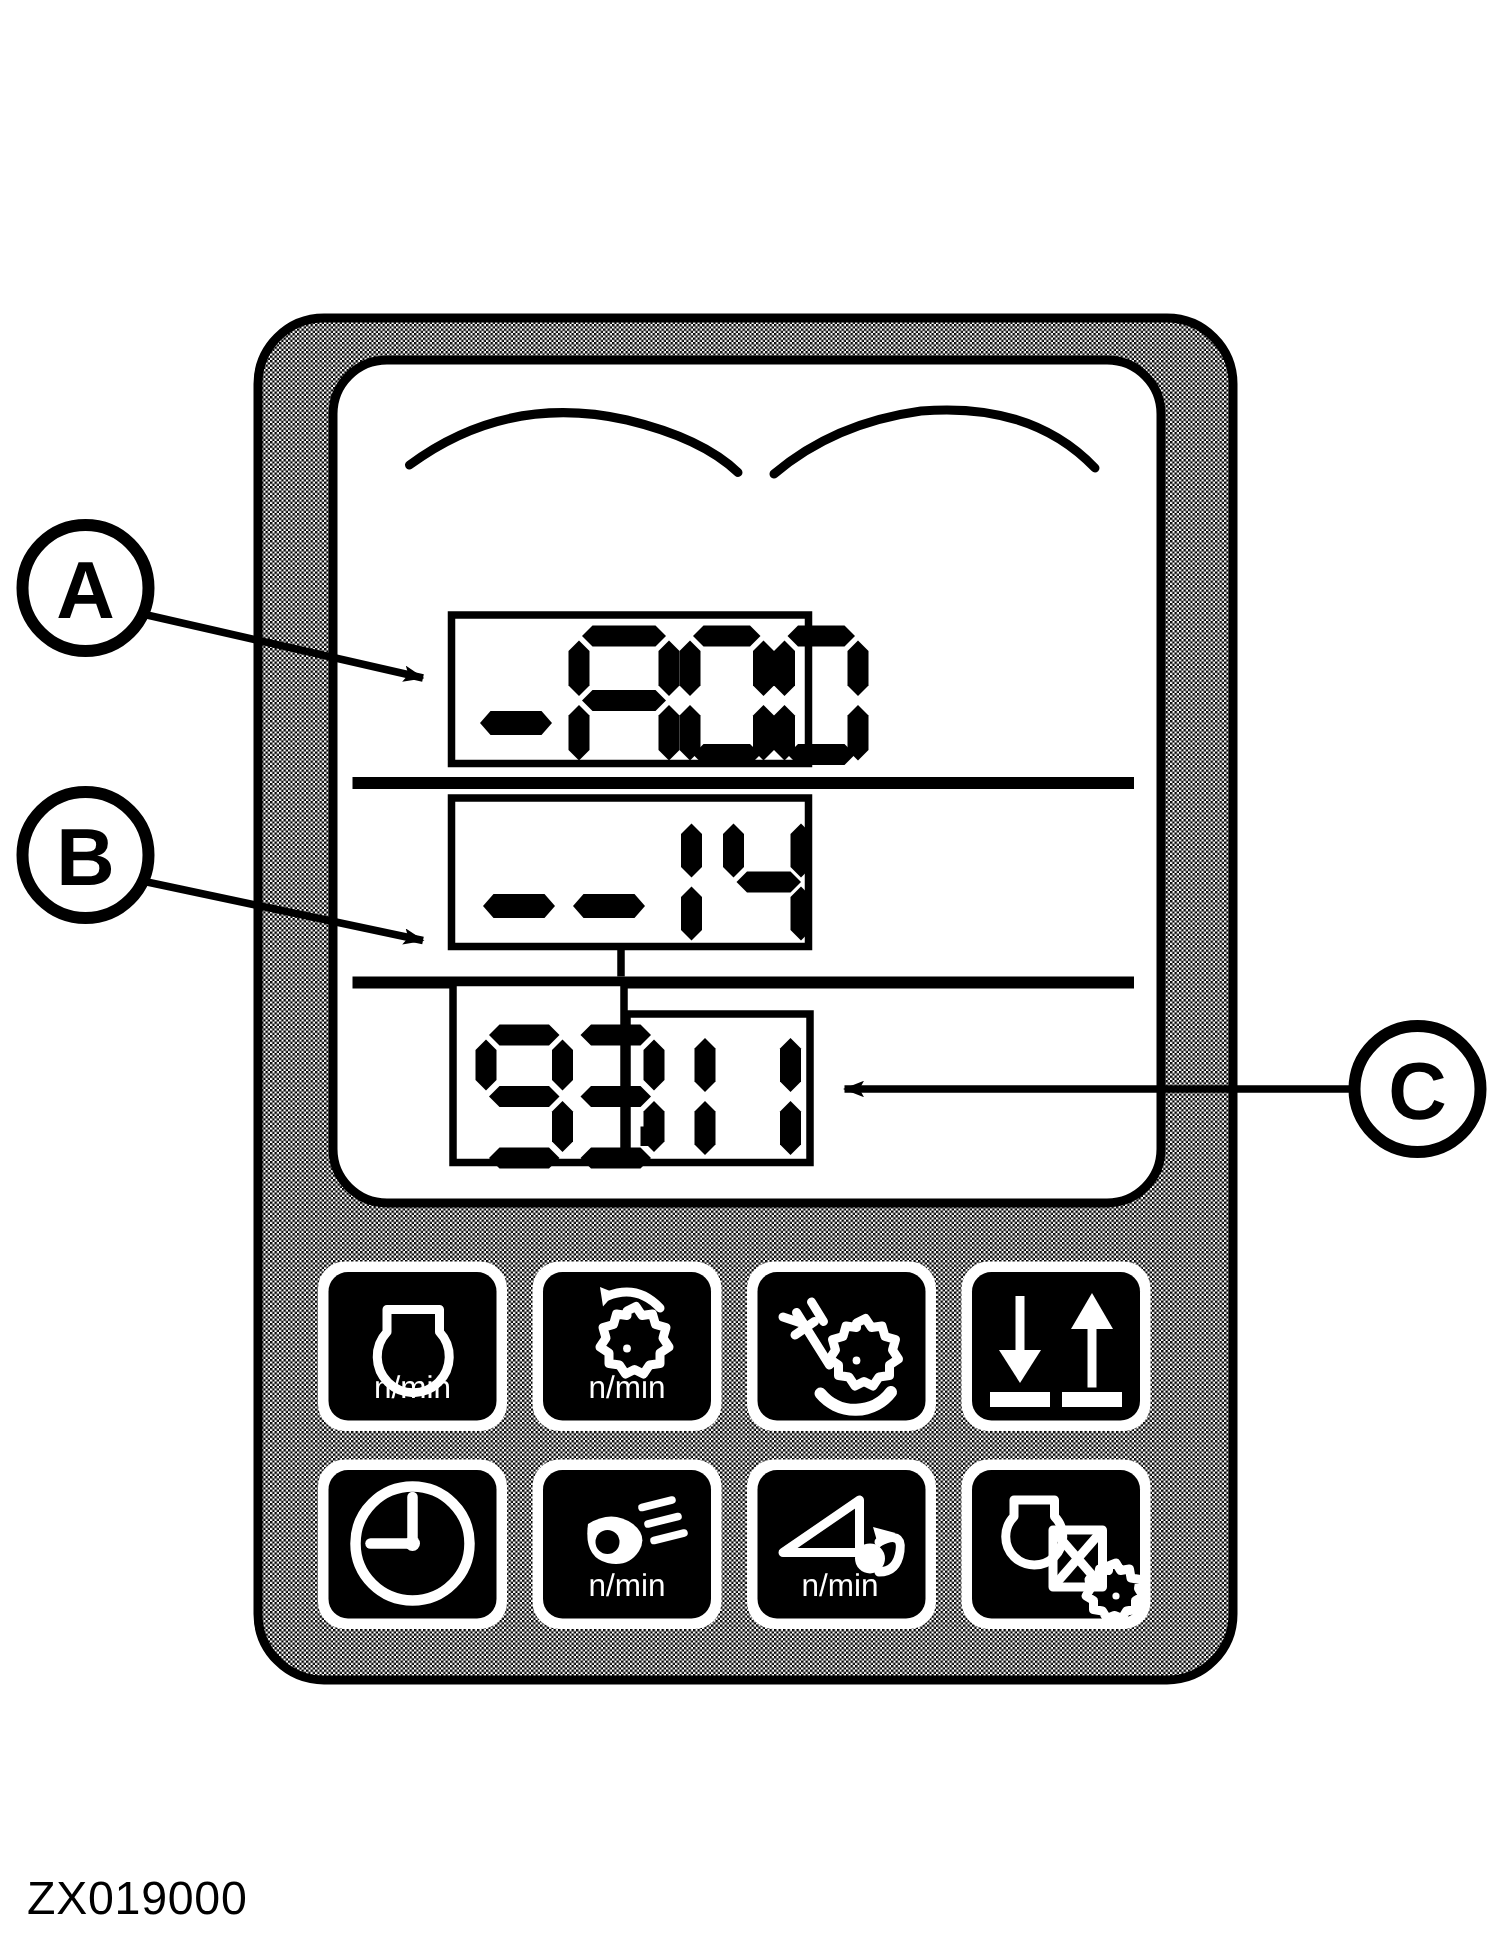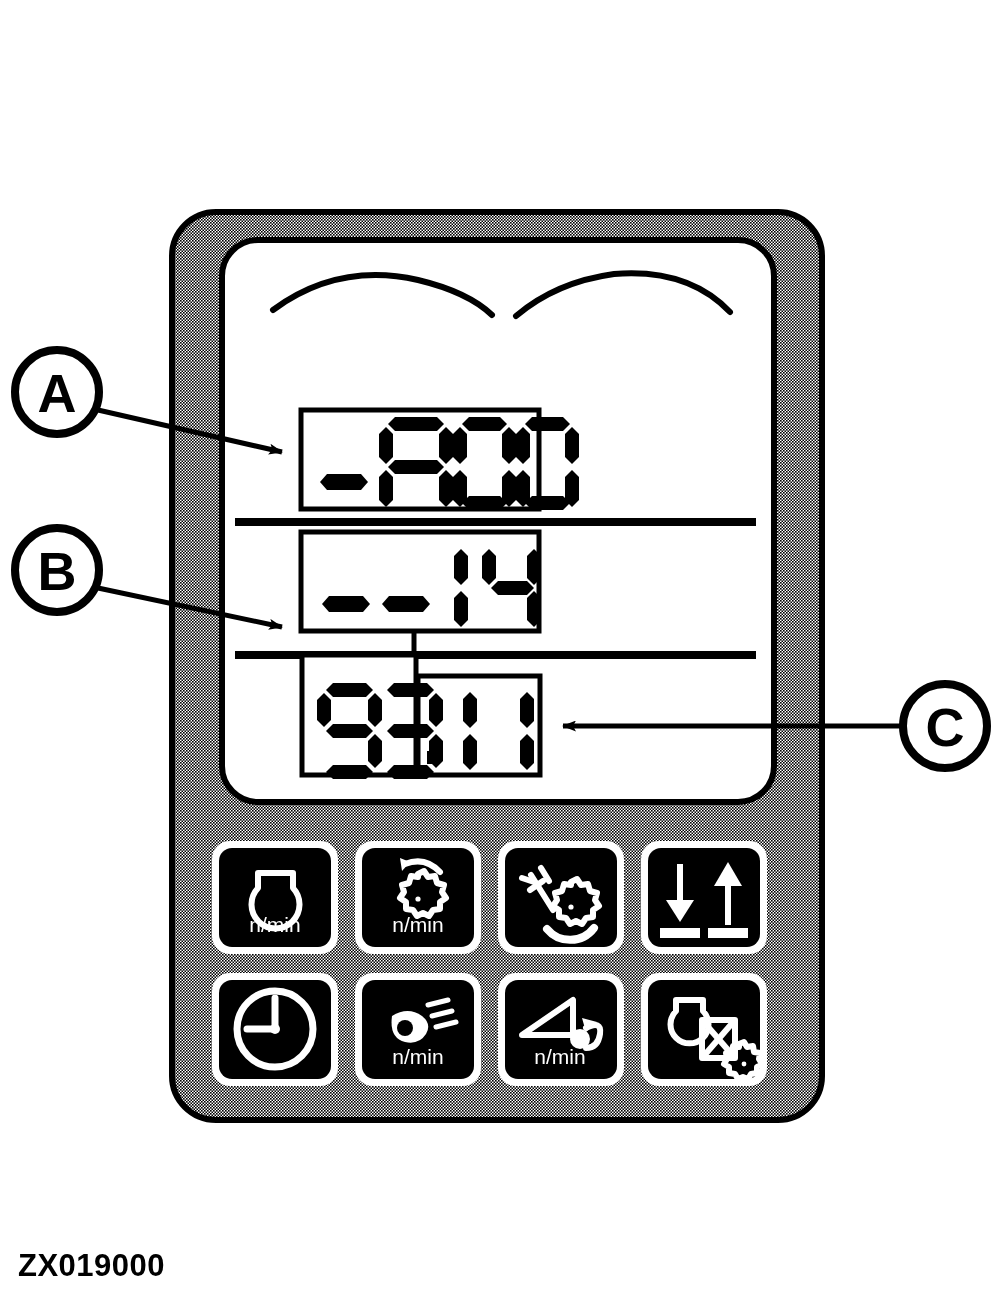--- a/index.html
+++ b/index.html
@@ -26,21 +26,21 @@
     left: 0; top: 0;
     width: 995px;
     height: 1299px;
   }
   .caption {
     position: absolute;
     left: 18px;
     top: 1248px;
     font-family: "Liberation Sans", sans-serif;
     font-size: 31px;
-    font-weight: bold;
+    font-weight: normal;
     letter-spacing: 0.5px;
     color: #000000;
     white-space: nowrap;
   }
   .callout-letter {
     font-family: "Liberation Sans", sans-serif;
     font-weight: bold;
     font-size: 54px;
     fill: #000000;
   }

